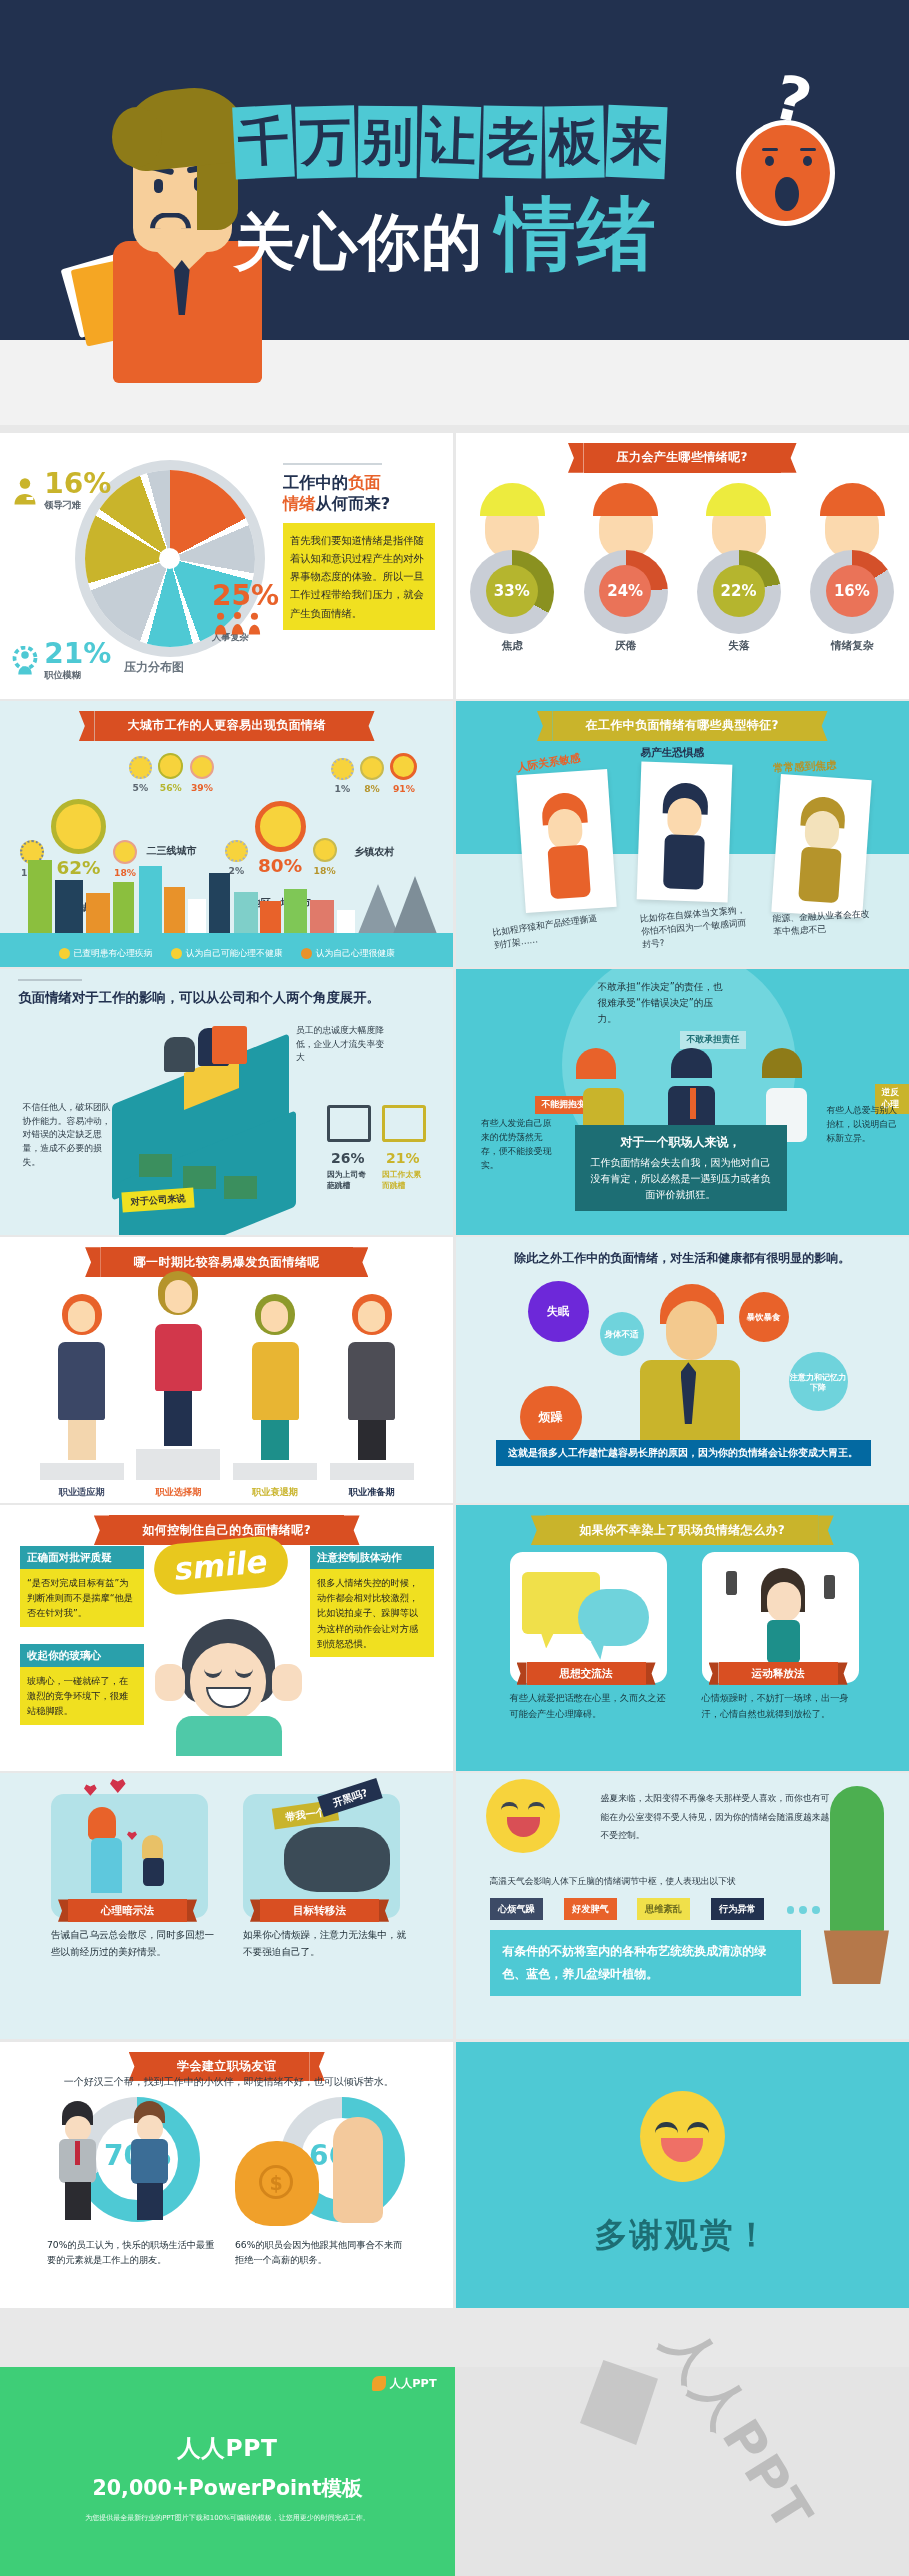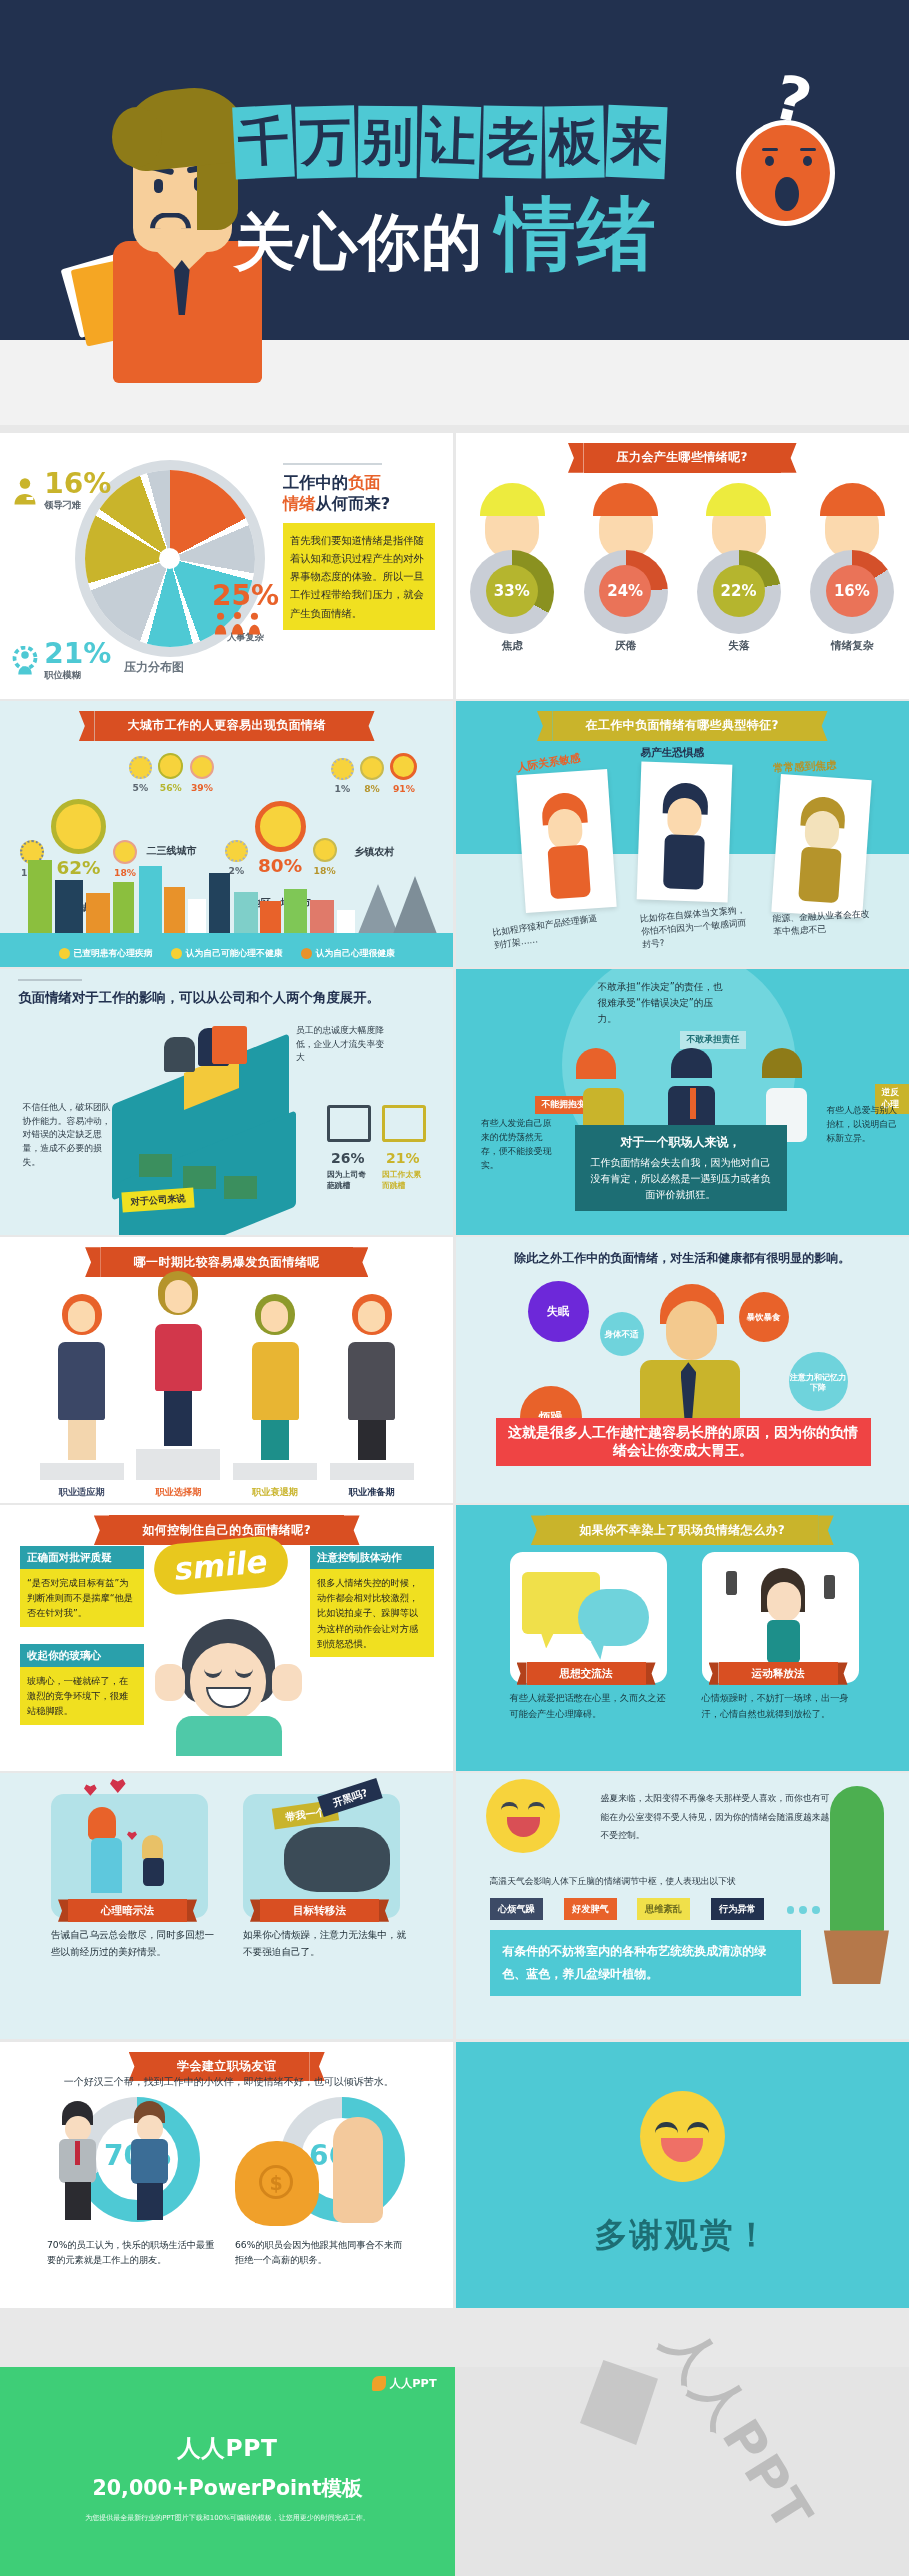--- a/index.html
+++ b/index.html
@@ -99,41 +99,41 @@
   .stat-left { position:absolute; display:flex; align-items:center; gap:4.2px; }
   .stat-num { font-size:28px; font-weight:bold; line-height:1; }
   .stat-lbl { font-size:9.2px; color:#5c6670; font-weight:bold; margin-top:1.4px; }
   .icon-person { width:30px; height:30px; }
   .pie-caption { position:absolute; left:124px; top:226px; font-size:12px; color:#6b7680; font-weight:bold; }
   .s1-right { position:absolute; left:283px; top:30px; width:152px; }
   .s1-rule { width:99px; height:2.1px; background:#cfd6db; margin-bottom:7px; }
   .s1-head { font-size:16.3px; font-weight:bold; color:#22314f; line-height:1.3; }
   .s1-head em { color:#e8622a; font-style:normal; }
   .s1-yellow { margin-top:8.5px; background:#f0e020; padding:8.5px 7px; font-size:10.3px; line-height:1.75; color:#2a2a2a; }
-  .stat25 { position:absolute; left:212px; top:149px; text-align:center; }
+  .stat25 { position:absolute; left:212px; top:149px; text-align:left; }
   .stat25 .n { color:#e8622a; font-size:28px; font-weight:bold; line-height:1; }
   .stat25 .l { color:#5c6670; font-size:9.2px; font-weight:bold; margin-top:21px; }
 
   
   .s2 { background:#fff; }
   .faces-row { position:absolute; top:50px; left:0; width:100%; display:flex; justify-content:space-around; align-items:flex-end; }
   .face-col { width:103px; text-align:center; position:relative; }
   .head { width:65px; height:78px; margin:0 auto; position:relative; }
   .head .hd-hair { position:absolute; left:0; top:0; width:65px; height:33px; border-radius:33px 33px 0 0; }
   .head .hd-face { position:absolute; left:5.7px; top:15.6px; width:54px; height:61px; background:#fbd9ae; border-radius:27px 27px 28px 28px; }
   .donut { width:84px; height:84px; margin:-11.3px auto 0; border-radius:50%; position:relative; }
   .donut .inner { position:absolute; left:15.6px; top:15.6px; width:52px; height:52px; border-radius:50%; display:flex; align-items:center; justify-content:center; color:#fff; font-size:15px; font-weight:bold; }
   .em-label { margin-top:5.7px; font-size:10.6px; font-weight:bold; color:#4a5560; }
 
   
   .s3 { background:#dff0f3; }
   .cityline { position:absolute; left:0; bottom:33px; width:100%; height:84px; }
   .bldg { position:absolute; bottom:0; }
   .s3-water { position:absolute; left:0; bottom:0; width:100%; height:34px; background:#4ec9d4; }
-  .s3-legend { position:absolute; left:0; bottom:7px; width:100%; display:flex; justify-content:center; gap:18.4px; font-size:8.8px; color:#fff; font-weight:bold; align-items:flex-end; }
+  .s3-legend { position:absolute; left:0; bottom:7px; width:100%; display:flex; justify-content:center; gap:18.4px; font-size:8.8px; color:#fff; font-weight:normal; align-items:flex-end; }
   .lg-dot { width:11.3px; height:11.3px; border-radius:50%; background:#f5d034; display:inline-block; margin-right:3.5px; vertical-align:middle; }
   .smiley-group { position:absolute; text-align:center; }
   .sm { border-radius:50%; background:#f7d33c; position:relative; display:inline-block; }
   .pctxt { font-size:9.2px; font-weight:bold; }
   .citylabel { font-size:10px; font-weight:bold; color:#35424d; }
   .bigpct { font-size:18.4px; font-weight:bold; }
 
   
   .s4 { background:#4ec9d4; }
   .s4-lower { position:absolute; left:0; bottom:0; width:100%; height:113px; background:#d6eef1; }
@@ -170,21 +170,21 @@
   .p7-body { width:47px; height:78px; margin:2.8px auto 0; border-radius:7px 7px 2.8px 2.8px; }
   .p7-legs { width:28px; height:40px; margin:0 auto; }
   .plat { background:#e3e5e7; height:17px; margin-top:2.8px; }
   .p7-lab { font-size:9.2px; font-weight:bold; margin-top:5.7px; }
   .p7-pct { font-size:22px; font-weight:bold; margin-top:4.2px; }
 
   
   .s8 { background:#dff0f3; }
   .s8-head { position:absolute; left:0; top:12.7px; width:100%; text-align:center; font-size:12px; font-weight:bold; color:#22314f; }
   .blob { position:absolute; border-radius:50%; display:flex; align-items:center; justify-content:center; color:#fff; font-weight:bold; text-align:center; line-height:1.25; }
-  .s8-bar { position:absolute; left:40px; bottom:37px; width:375px; background:#ef4444; color:#fff; font-size:14px; font-weight:bold; padding:6.4px 10px; text-align:center; }
+  .s8-bar { position:absolute; left:40px; bottom:37px; width:375px; background:#0369a1; color:#fff; font-size:10px; font-weight:bold; padding:6.4px 10px; text-align:center; }
   .man8 { position:absolute; left:180px; top:47px; width:106px; height:177px; }
 
   
   .s9 { background:#fff; }
   .card9 { position:absolute; width:124px; }
   .card9 .h { color:#fff; font-size:10.6px; font-weight:bold; padding:4.2px 7px; }
   .card9 .h.teal { background:#2aa0ab; }
   .card9 .b { background:#f0e020; font-size:9.2px; line-height:1.65; padding:6.4px 7px; color:#1f1f1f; }
   .kid { position:absolute; left:159px; top:74px; width:138px; height:163px; }
   .smile-bubble { position:absolute; left:154px; top:35px; width:134px; height:51px; background:#e8c81e; border-radius:42px; color:#fff; font-size:31px; font-style:italic; font-weight:bold; text-align:center; line-height:51px; transform:rotate(-5deg); }

